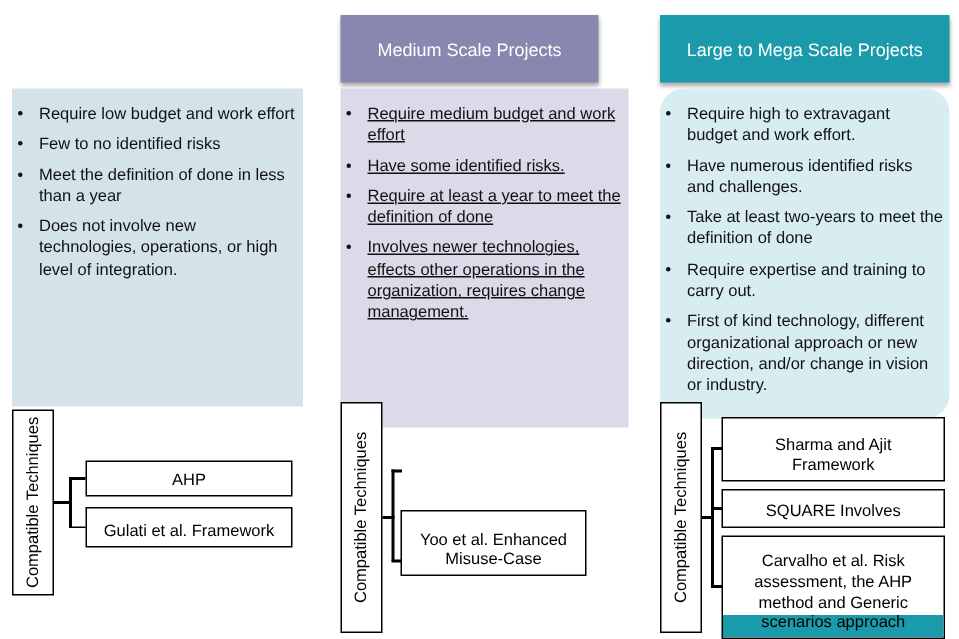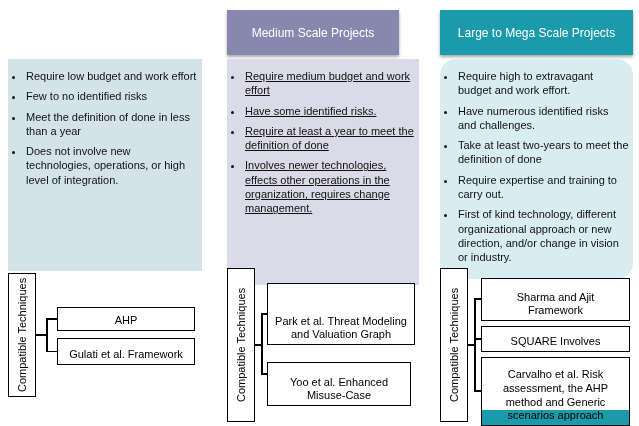--- a/index.html
+++ b/index.html
@@ -75,24 +75,21 @@
   <div class="colbody medium" style="left:227px;top:59px;width:192px;height:226px;text-decoration:underline;">
     <ul>
       <li>Require medium budget and work effort</li>
       <li>Have some identified risks.</li>
       <li>Require at least a year to meet the definition of done</li>
       <li>Involves newer technologies, effects other operations in the organization, requires change management.</li>
     </ul>
   </div>
   <div class="vlabel" style="left:227px;top:268px;width:28px;height:154px;">Compatible Techniques</div>
 
-  <div class="tbox" style="left:267px;top:283px;width:148px;height:62px;">
-    <span class="txt">Park et al.  Threat Modeling and Valuation Graph</span>
-  </div>
-  <div class="tbox" style="left:267px;top:362px;width:144px;height:44px;">
+  <div class="tbox" style="left:267px;top:340px;width:124px;height:44px;">
     <span class="txt">Yoo et al.  Enhanced Misuse-Case</span>
   </div>
 
   <div class="cline" style="left:255px;top:344px;width:8px;height:1.5px;"></div>
   <div class="cline" style="left:261px;top:313px;width:1.5px;height:61px;"></div>
   <div class="cline" style="left:261px;top:313px;width:7px;height:1.5px;"></div>
   <div class="cline" style="left:261px;top:373px;width:7px;height:1.5px;"></div>
 
   <div class="hdr teal" style="left:440px;top:10px;width:193px;height:45px;">
     <span>Large to Mega Scale Projects</span>

